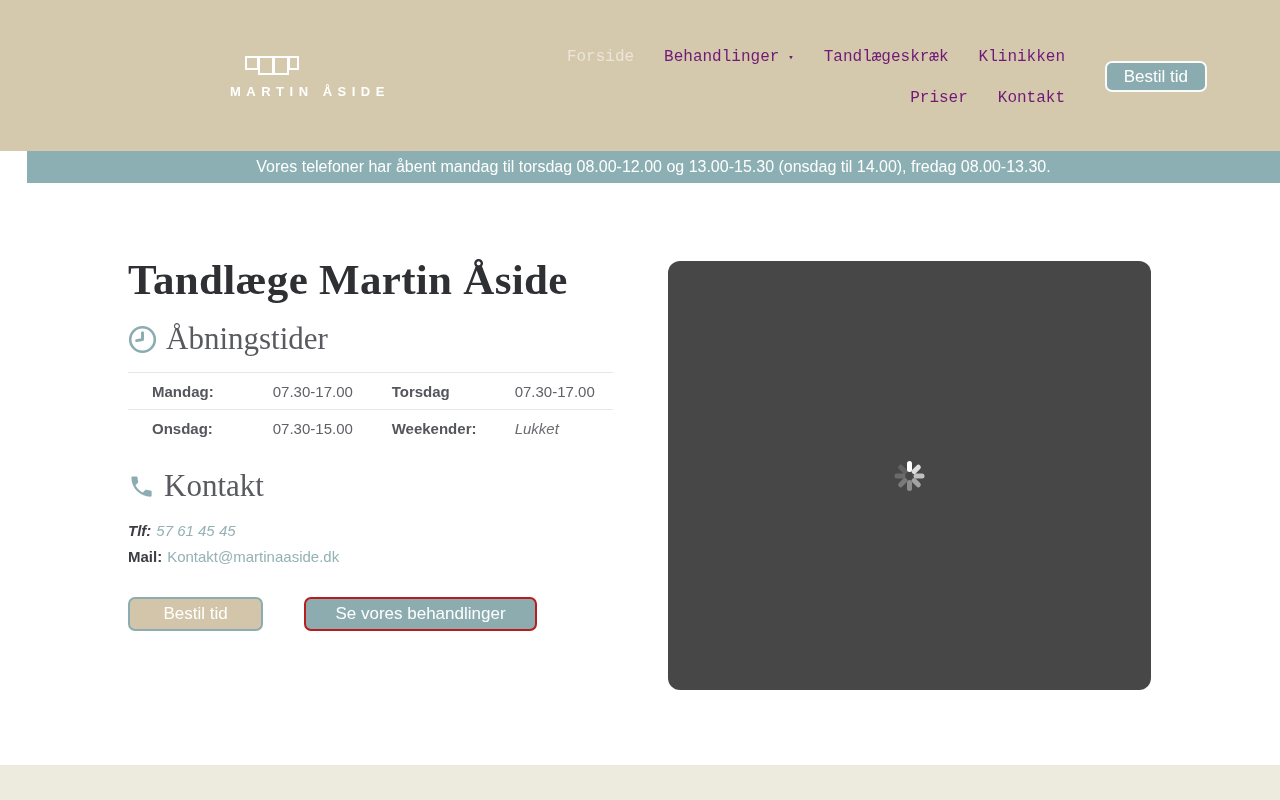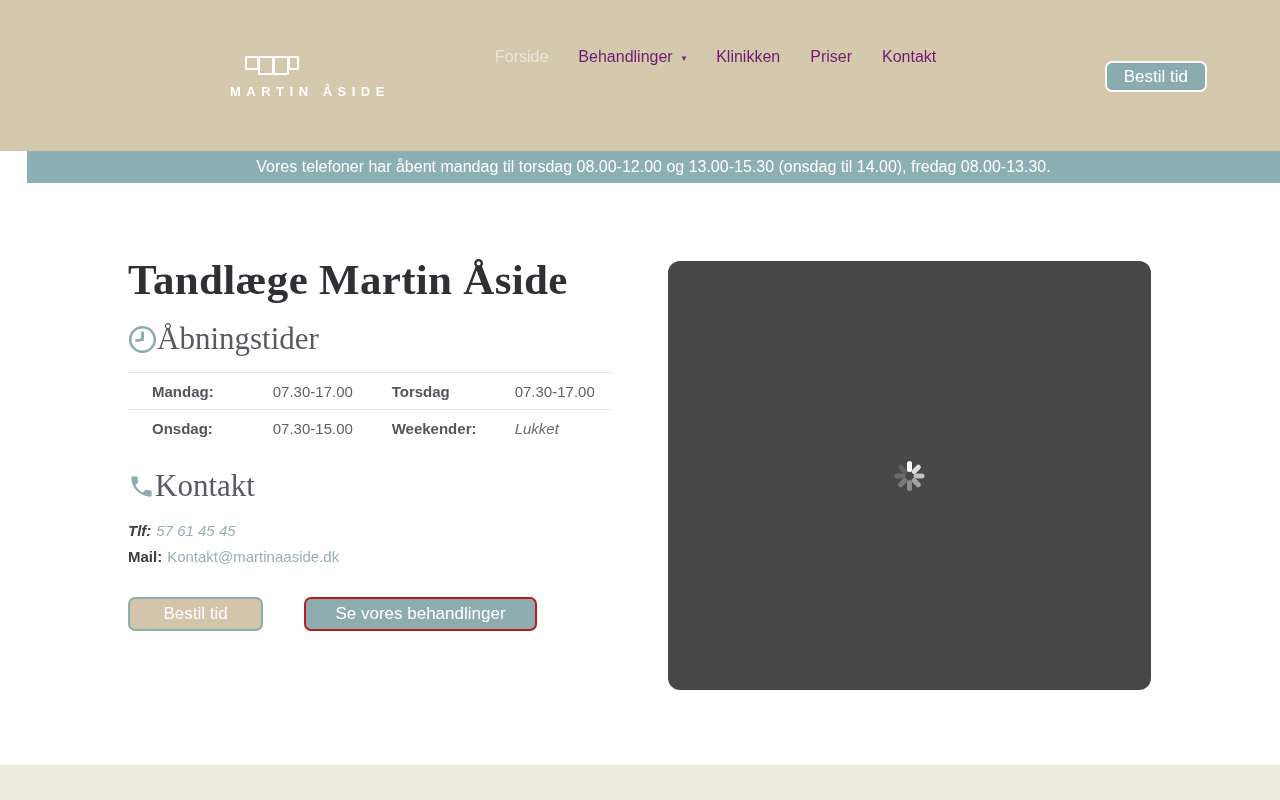--- a/index.html
+++ b/index.html
@@ -12,36 +12,36 @@
   .header { position:relative; height:151px; background:#d4c8ad; }
   .logo { position:absolute; left:199px; top:56px; width:146px; text-align:center; cursor:pointer; }
   .logo-icon { display:flex; justify-content:center; align-items:flex-start; height:21px; }
   .logo-icon span { display:block; border:2px solid #ffffff; box-sizing:border-box; }
   .logo-icon span:nth-child(1) { width:14px; height:14px; }
   .logo-icon span:nth-child(2) { width:16px; height:19px; margin-left:-1px; }
   .logo-icon span:nth-child(3) { width:16px; height:19px; margin-left:-1px; }
   .logo-icon span:nth-child(4) { width:11px; height:14px; margin-left:-1px; }
   .logo-text { margin-top:7px; color:#ffffff; font-size:13px; font-weight:600; letter-spacing:5.5px; white-space:nowrap;padding-left:31px; }
   .nav { position:absolute; left:495px; top:37px; width:570px; display:flex; flex-wrap:wrap;
-         justify-content:flex-start; column-gap:30px; line-height:40px; }
+         justify-content:flex-end; column-gap:30px; line-height:40px;font-family:Liberation Mono, monospace; }
   .nav-item { color:#701a75; font-size:16px; text-decoration:none; white-space:nowrap; cursor:pointer; }
   .nav-item.active { color:rgba(255,255,255,0.55); }
   .dropdown-arrow { font-size:9px; margin-left:9px; vertical-align:1px; }
   .header-cta { position:absolute; right:73px; top:61px; height:31px; padding:0 17px;
     background:#8aabaf; border:2px solid rgba(255,255,255,0.95); border-radius:7px;
     color:#ffffff; font-size:17px; font-family:inherit; cursor:pointer; }
   
   .banner { height:32px; background:#8bafb3; color:#ffffff; font-size:16px;
     display:flex; align-items:center; justify-content:center;margin-left:27px; }
   
   .main { position:relative; height:582px; background:#ffffff; }
   .left { position:absolute; left:128px; top:72px; width:485px; }
   h1.title { margin:0; font-family:"Liberation Serif","DejaVu Serif",serif; font-weight:700;
     font-size:43px; line-height:50px; color:#2f3034; letter-spacing:0.3px; }
-  .section-head { display:flex; align-items:center; gap:0; margin-top:16px;
+  .section-head { display:flex; align-items:center; gap:9px; margin-top:16px;
     font-family:"Liberation Serif","DejaVu Serif",serif; font-size:31px; color:#595a5f; }
   .section-head.contact-head { margin-top:22px; }
   .hours-table { margin-top:15px; width:485px; border-collapse:collapse;
     font-size:15px; color:#5f6166; }
   .hours-table td { border-top:1px solid #e7e7e7; height:36px; padding:0; }
   .hours-table td.day { font-weight:bold; color:#54565b; }
   .hours-table td.pad { padding-left:24px; }
   .hours-table td.c1 { width:127px; }
   .hours-table td.c2 { width:127px; }
   .hours-table td.c3 { width:127px; }
@@ -86,20 +86,21 @@
         <span></span>
         <span></span>
         <span></span>
     </div>
     <div class="logo-text">MARTIN ÅSIDE</div>
   </div>
 
   <nav class="nav">
     <a class="nav-item active">Forside</a>
     <a class="nav-item"><span>Behandlinger</span><span class="dropdown-arrow">▾</span></a>
+    <a class="nav-item">Tandlægeskræk</a>
     <a class="nav-item">Klinikken</a>
     <a class="nav-item">Priser</a>
     <a class="nav-item">Kontakt</a>
   </nav>
 
   <button class="header-cta">Bestil tid</button>
 </div>
 
 <div class="banner">
   <span>Vores telefoner har åbent mandag til torsdag 08.00-12.00 og 13.00-15.30 (onsdag til 14.00), fredag 08.00-13.30.</span>

